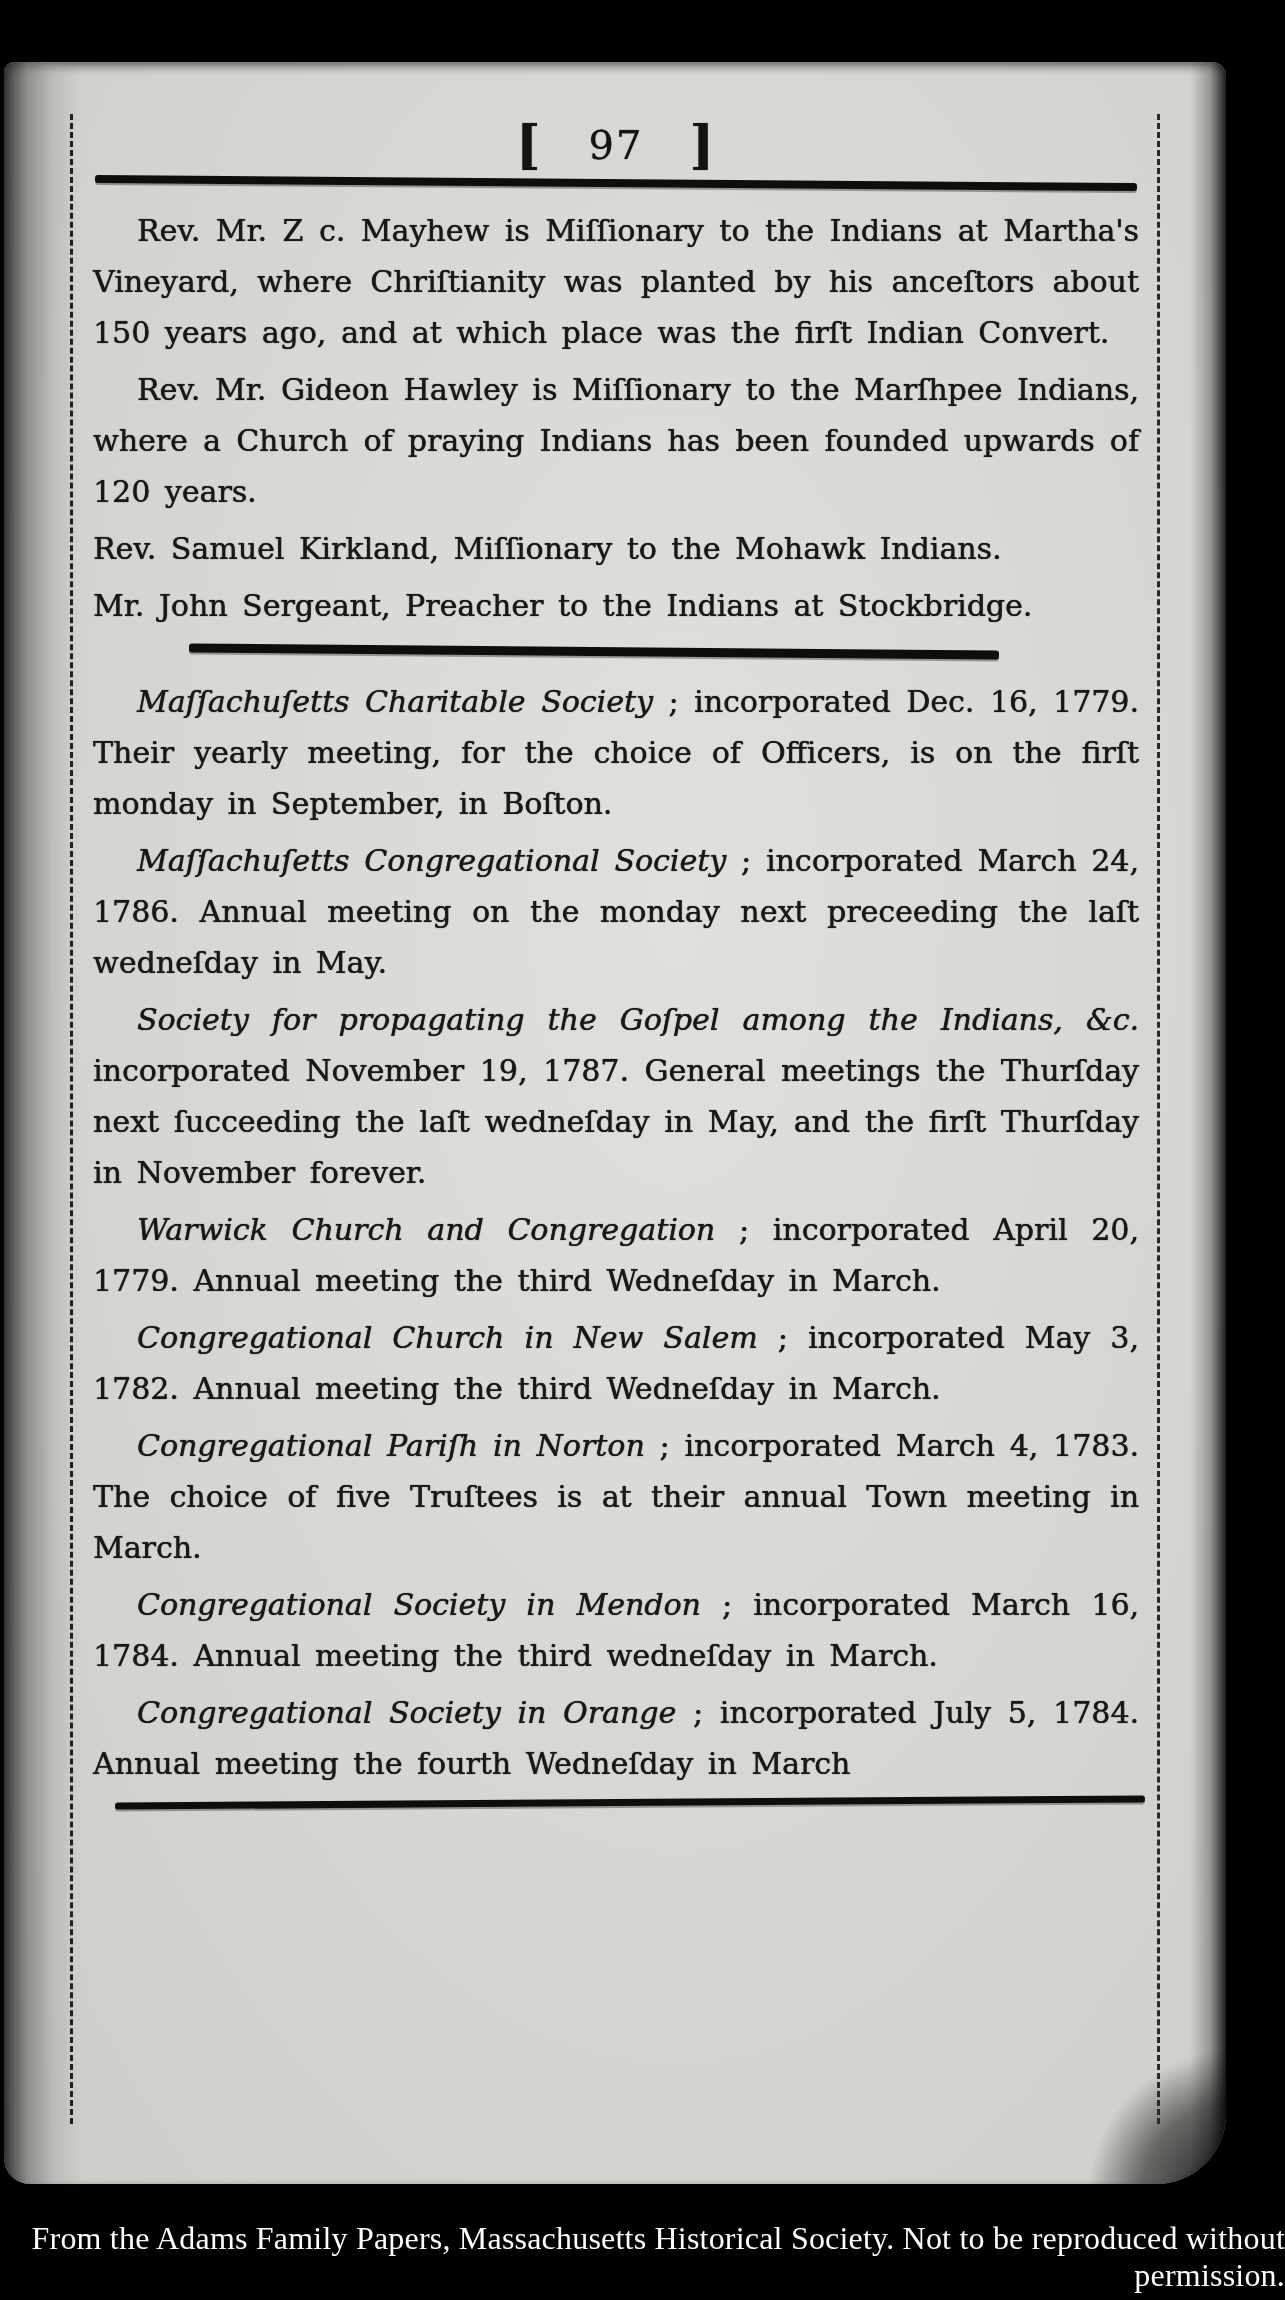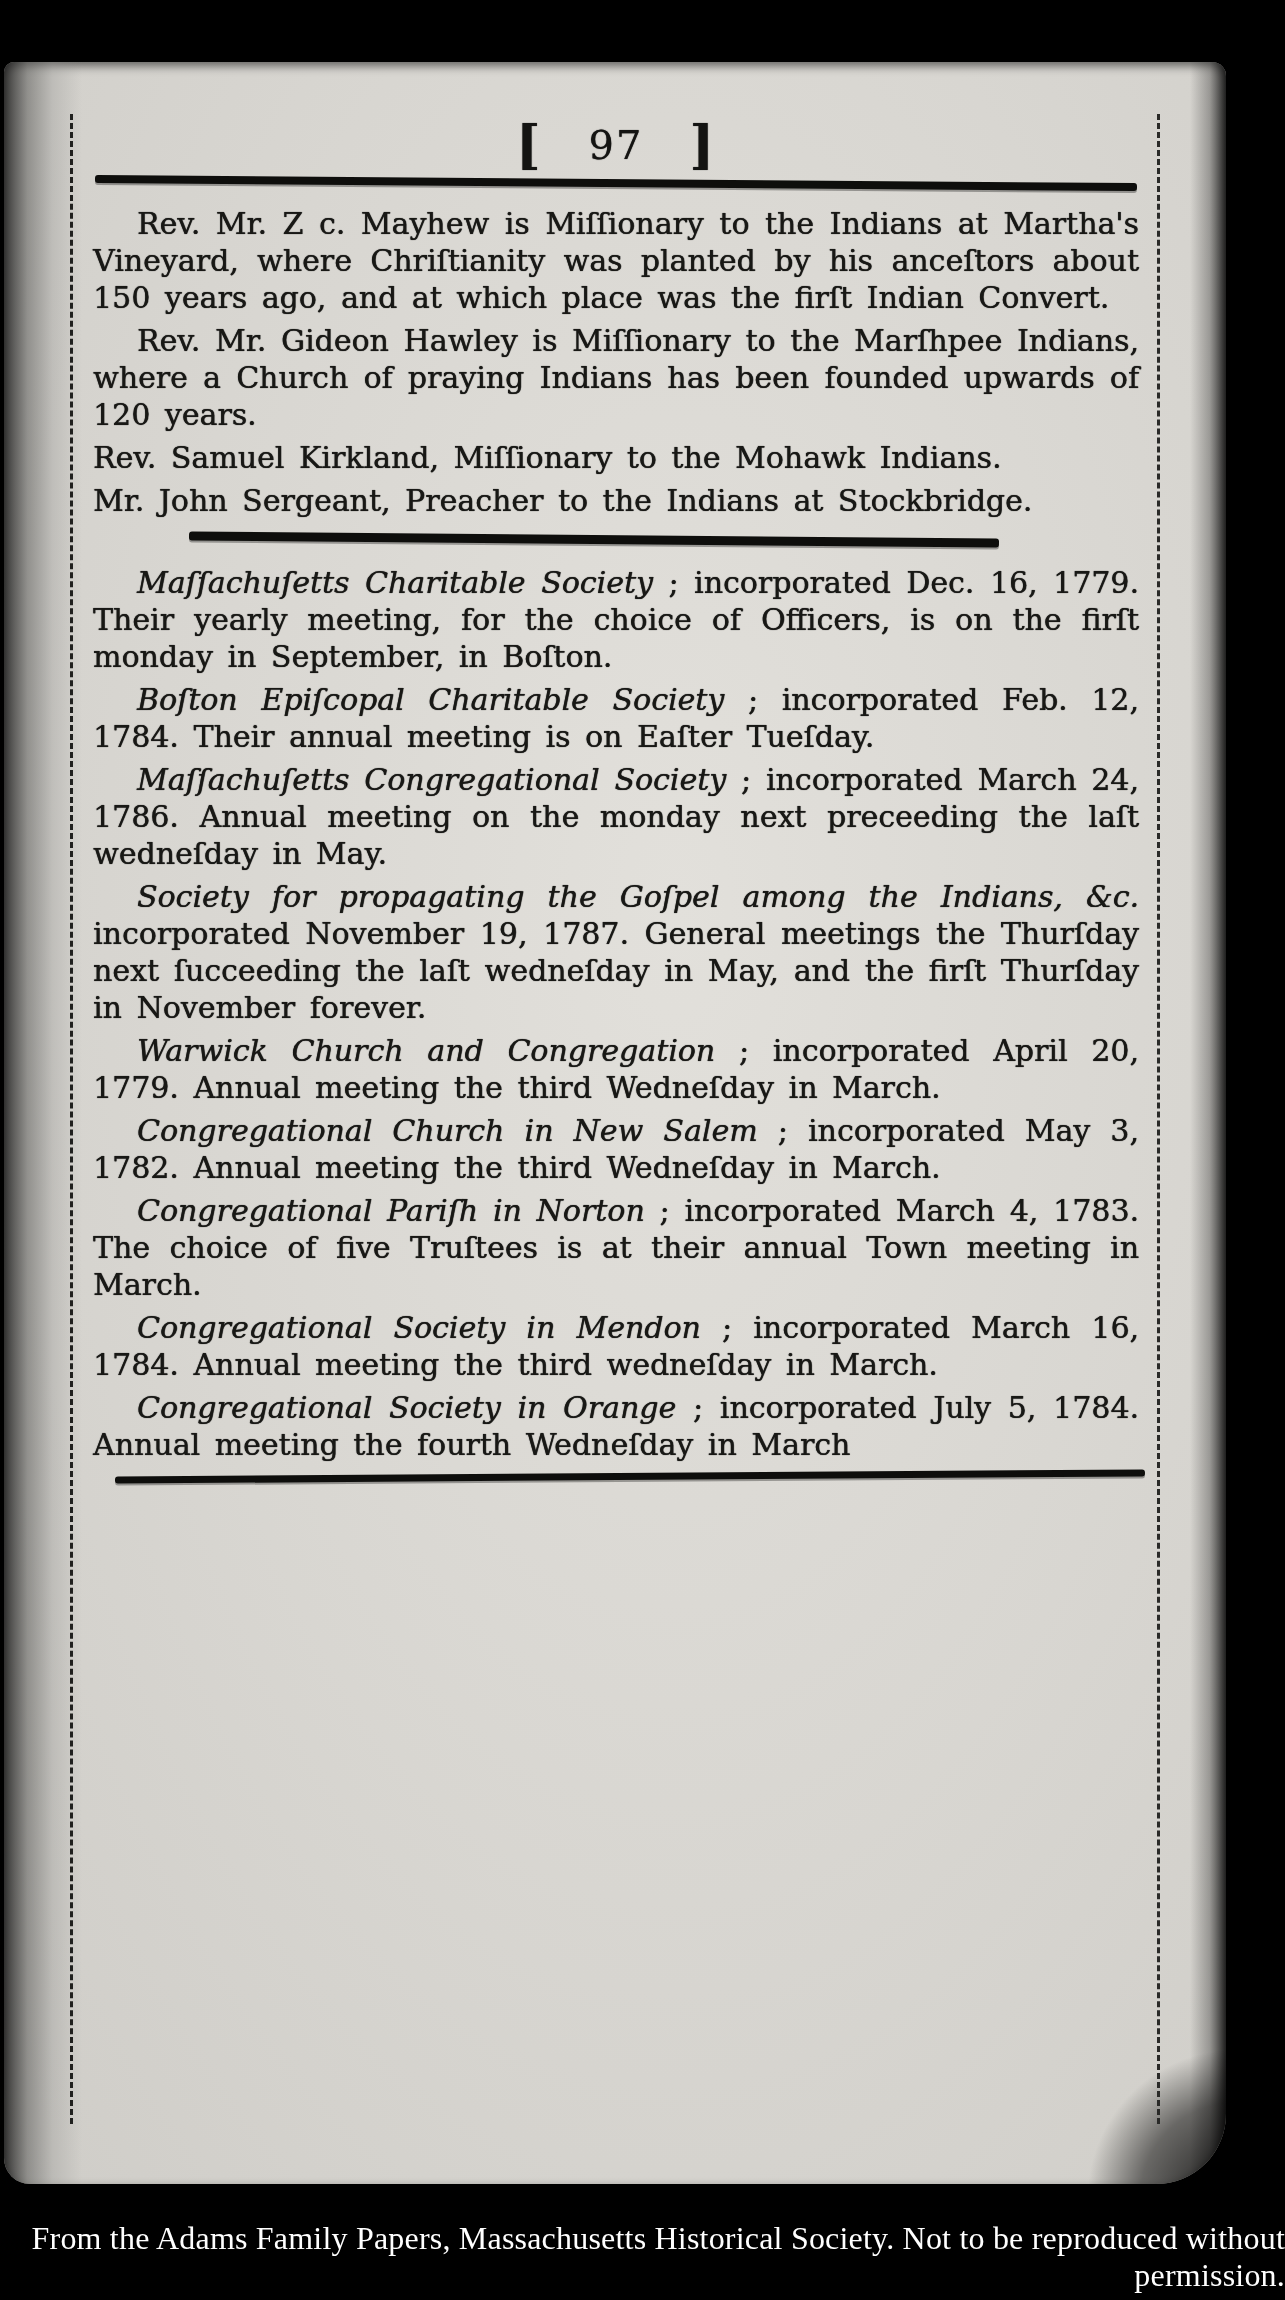--- a/index.html
+++ b/index.html
@@ -74,21 +74,21 @@
     border-radius:3px;
     box-shadow:0 2px 0 rgba(20,20,20,.35);
   }
   .rule.head{width:1042px;margin:0 0 18px 2px;transform:rotate(.45deg);}
   .rule.mid{width:810px;height:9px;margin:16px 0 20px 96px;transform:rotate(.5deg);}
   .rule.foot{width:1030px;height:7px;margin:10px 0 0 22px;transform:rotate(-.4deg);}
 
   
   .print{
     font-size:30px;
-    line-height:37px;
+    line-height:51px;
     text-align:justify;
     word-spacing:5px;
     text-shadow:0 0 1px rgba(10,10,10,.85), .5px 0 0 rgba(10,10,10,.5);
   }
   .print p{margin:0 0 6px 0;}
   .print p.indent{text-indent:44px;}
   .print p.flush{text-indent:0;margin-top:6px;}
   .print .intro{
     margin:0 4px 10px 42px;
     text-indent:0;
@@ -132,21 +132,20 @@
 
   <p class="flush">Mr. John Sergeant, Preacher to the Indians at Stockbridge.</p>
 </div>
 
     <div class="rule mid"></div>
 
     <div class="print">
       <div id="society-list">
   <p class="entry"><span class="entry-name">Maſſachuſetts Charitable Society </span><span class="entry-details">; incorporated Dec. 16, 1779. Their yearly meeting, for the choice of Officers, is on the firſt monday in September, in Boſton.</span></p>
 
-  <p class="entry"><span class="entry-name">Boſton Epiſcopal Charitable Society </span><span class="entry-details">; incorporated Feb. 12, 1784. Their annual meeting is on Eaſter Tueſday.</span></p>
 
 
   <p class="entry"><span class="entry-name">Maſſachuſetts Congregational Society </span><span class="entry-details">; incorporated March 24, 1786. Annual meeting on the monday next preceeding the laſt wedneſday in May.</span></p>
 
   <p class="entry"><span class="entry-name">Society for propagating the Goſpel among the Indians, &amp;c. </span><span class="entry-details">incorporated November 19, 1787. General meetings the Thurſday next ſucceeding the laſt wedneſday in May, and the firſt Thurſday in November forever.</span></p>
 
   <p class="entry"><span class="entry-name">Warwick Church and Congregation </span><span class="entry-details">; incorporated April 20, 1779. Annual meeting the third Wedneſday in March.</span></p>
 
   <p class="entry"><span class="entry-name">Congregational Church in New Salem </span><span class="entry-details">; incorporated May 3, 1782. Annual meeting the third Wedneſday in March.</span></p>
 

